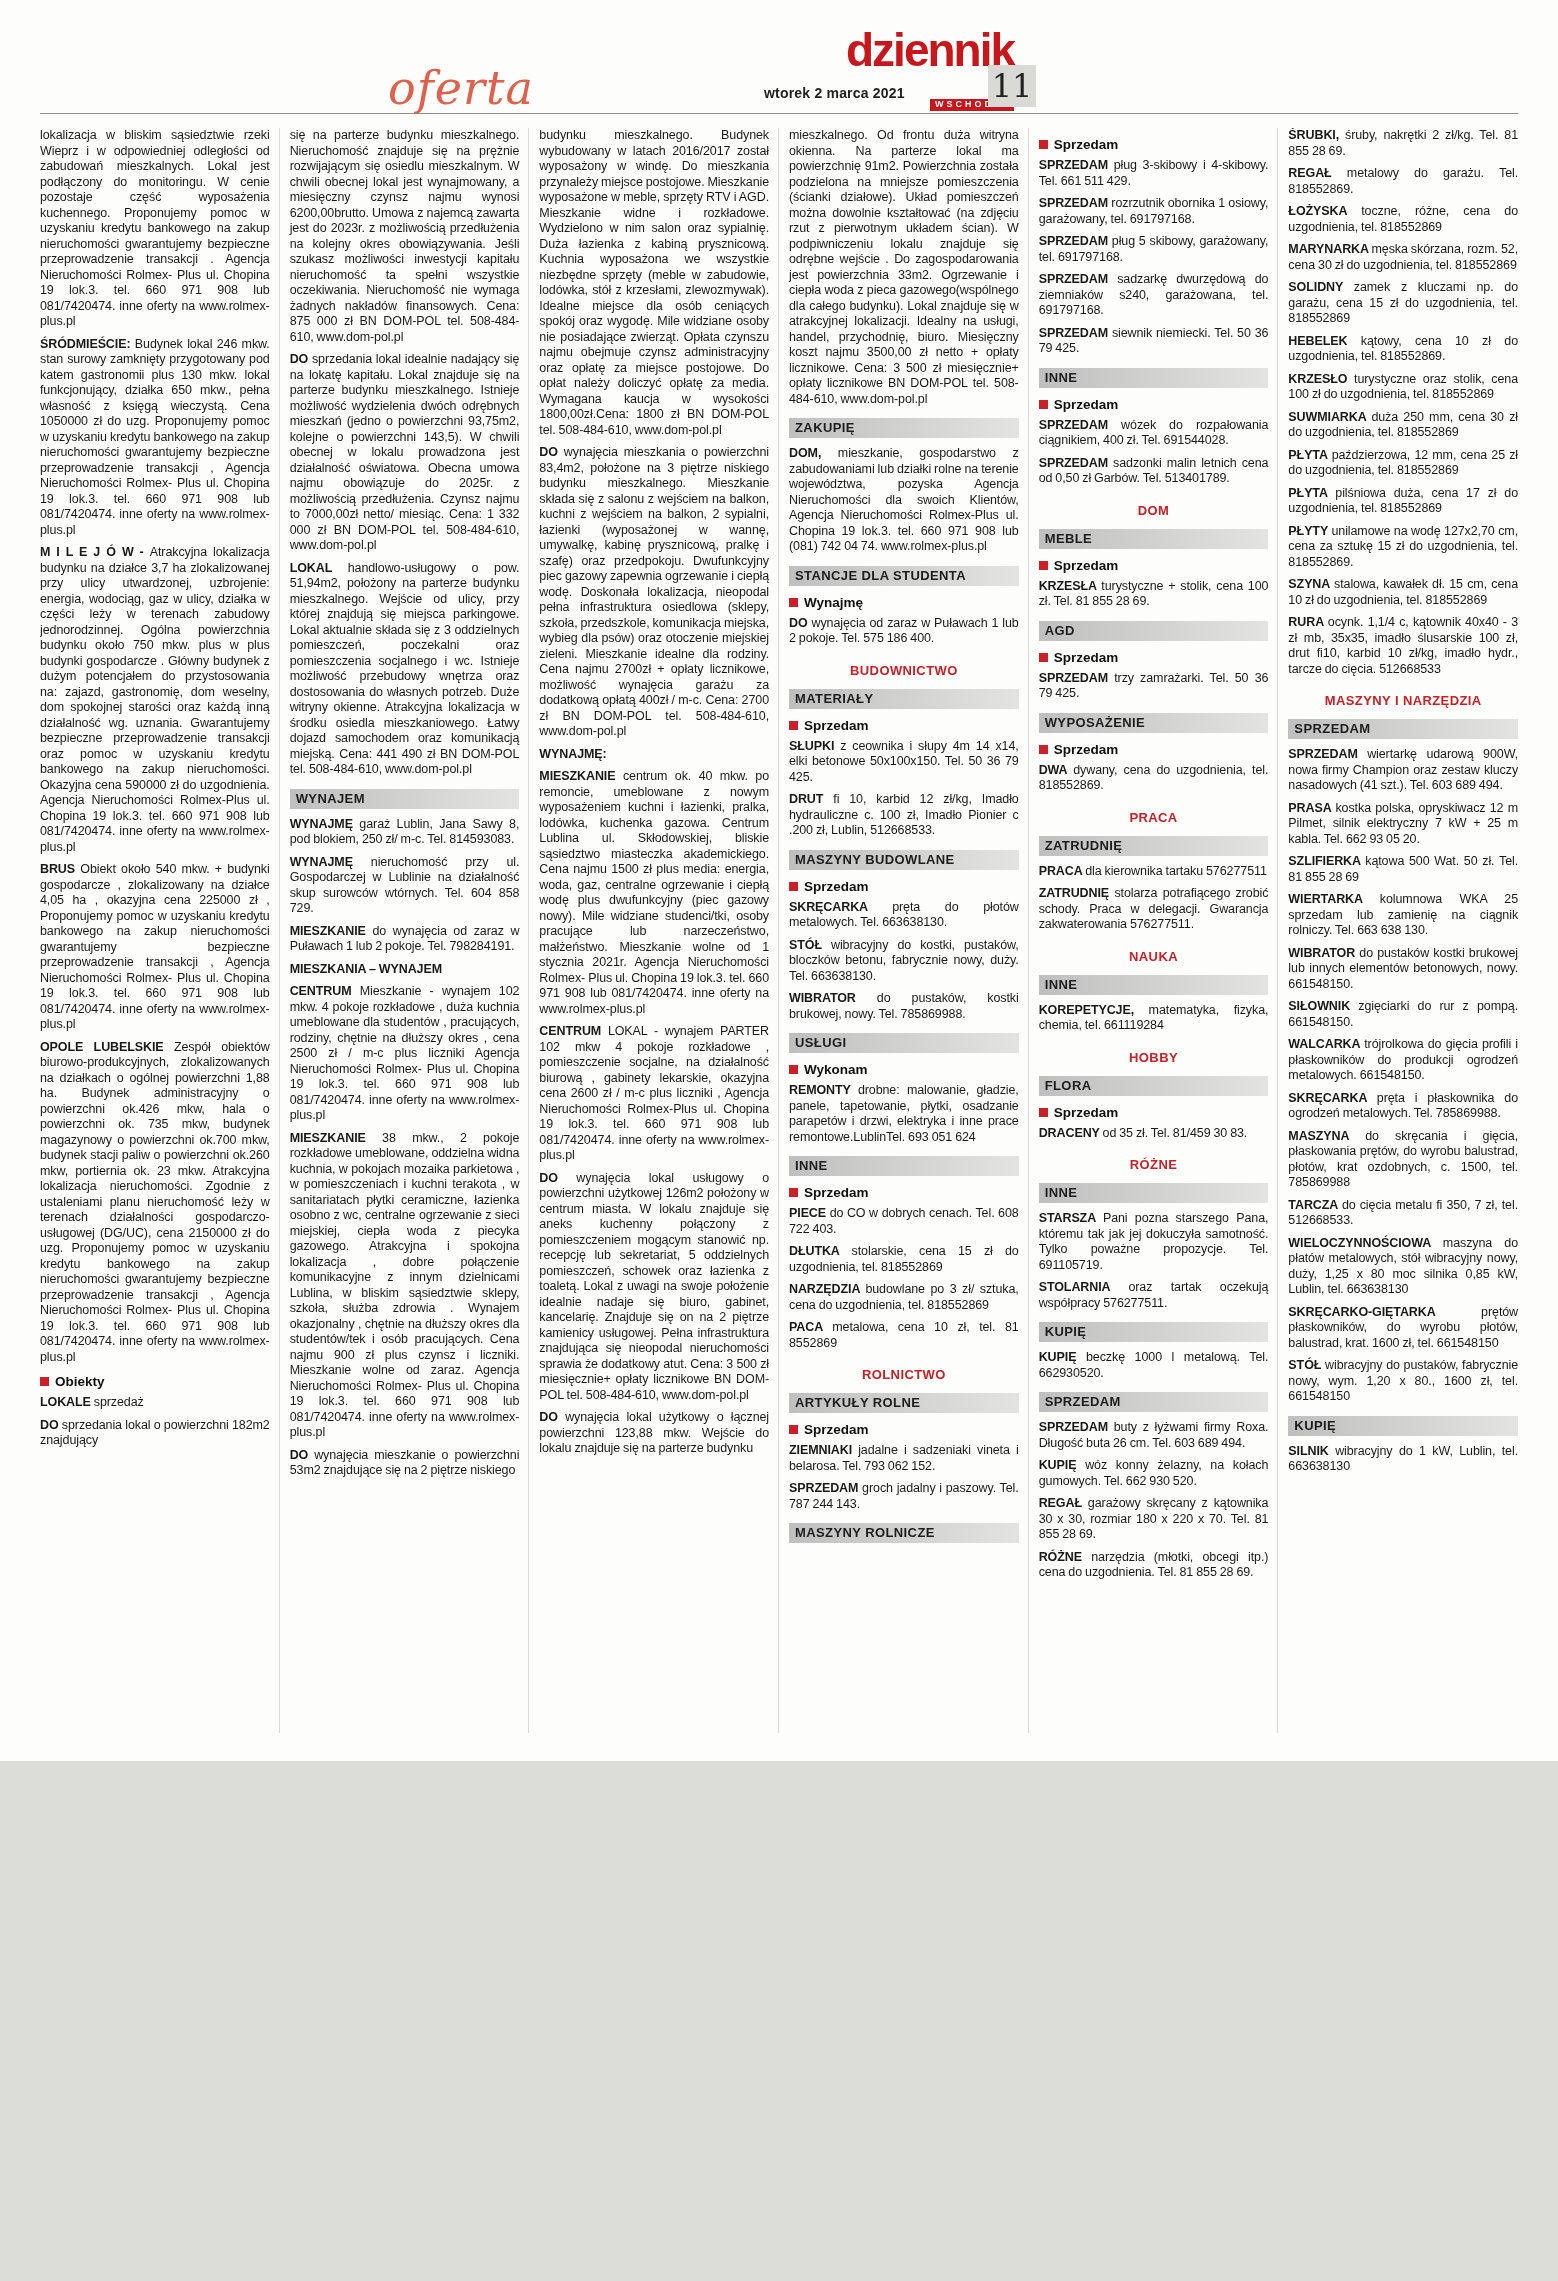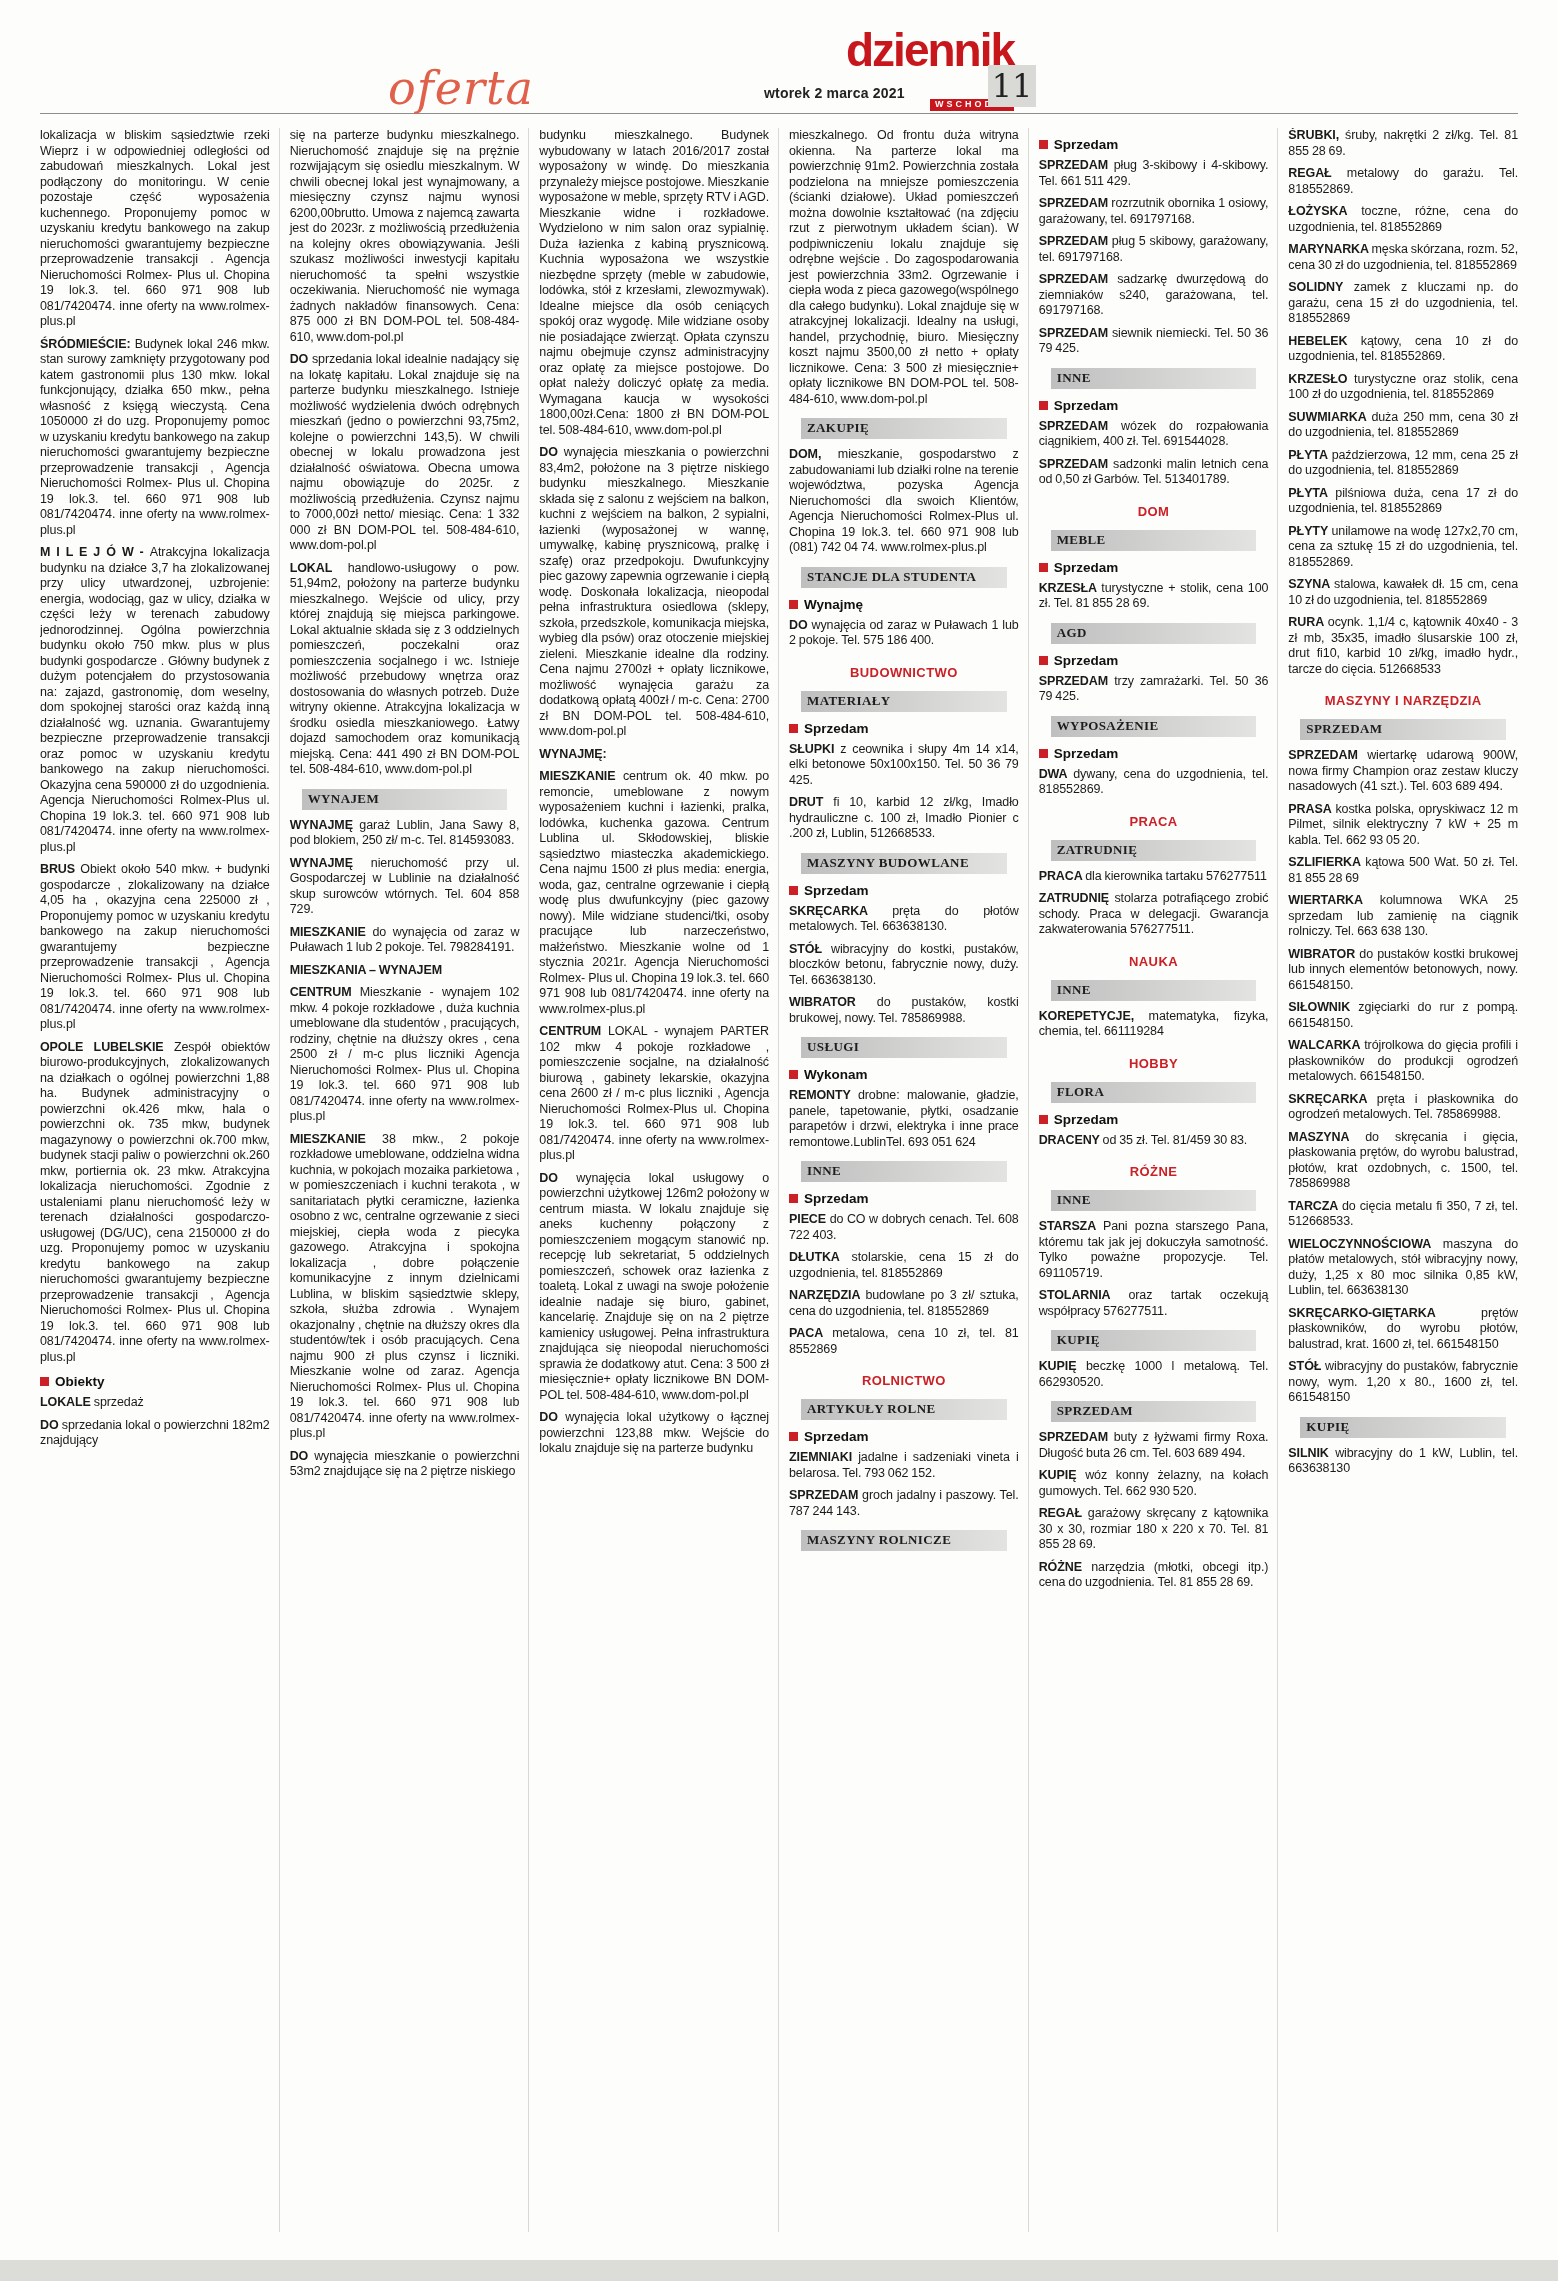--- a/index.html
+++ b/index.html
@@ -1,19 +1,19 @@
 <!DOCTYPE html>
 <html lang="pl" style="--brand: #c8161d; --accent: #cb2026; --accent-soft: #e0604b;"><head>
 <meta charset="utf-8">
 <style>
   * { margin:0; padding:0; box-sizing:border-box; }
   html,body { background:#dcdcd8; }
   body { font-family:"Liberation Sans", sans-serif; }
   .page {
-    position:relative; width:1558px; height:2260px;
+    position:relative; width:1558px; height:1761px;
     background:#fdfdfb; overflow:hidden; margin:0 auto;
     color:#1b1b1b;
   }
   
   .header {
     position:absolute; top:0; left:40px; right:40px; height:114px;
     border-bottom:1px solid #8d8d8d;
   }
   .oferta {
     position:absolute; left:348px; bottom:-2px;
@@ -53,21 +53,21 @@
   .col + .col { border-left:1px solid #d8d8d4; }
 
   .ad {
     font-size:12.5px; line-height:1.24; text-align:justify;
     color:#1a1a1a; margin-bottom:7px; letter-spacing:-0.1px; word-spacing:-0.4px;
   }
   .ad b { font-weight:700; }
   .bar {
     background:linear-gradient(to right,#bfbfbf,#e3e3e1);
     color:#1d1d1d; font-weight:700; font-size:13px;
-    padding:2px 6px 3px; margin:11px 12px 8px; letter-spacing:0.4px;font-family:Liberation Serif, serif;
+    padding:2px 6px 3px; margin:11px 0 8px; letter-spacing:0.4px;
   }
   .cat {
     color:var(--accent,#cb2026); font-weight:700; font-size:13px;
     text-align:center; margin:16px 0 10px; letter-spacing:0.4px;
   }
   .sub {
     font-weight:700; font-size:13.5px; margin:9px 0 6px;
     display:flex; align-items:center; gap:6px; color:#111;
   }
   .sub .sq {

